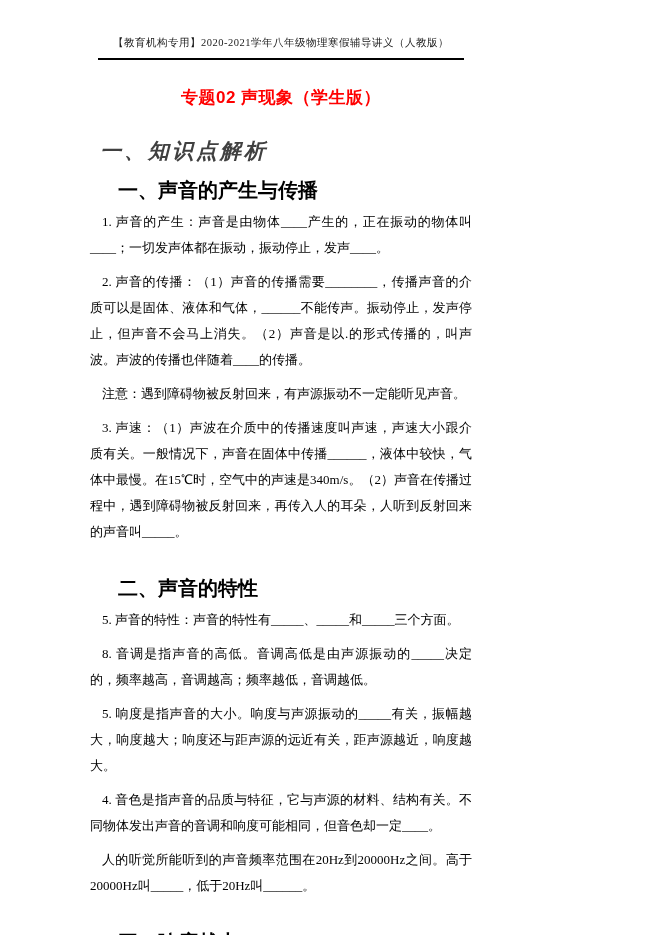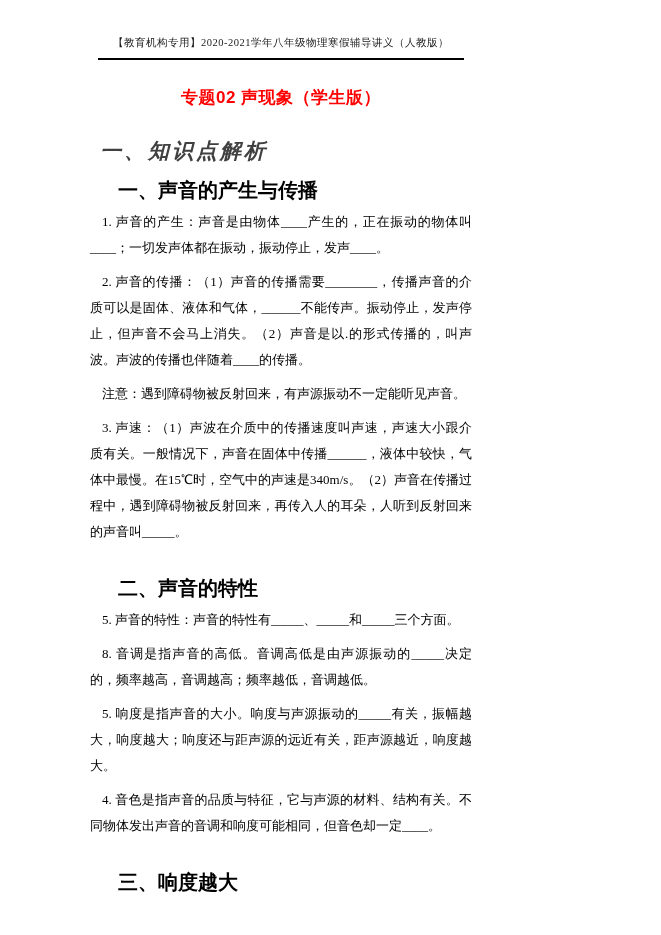--- a/index.html
+++ b/index.html
@@ -93,16 +93,17 @@
   <div class="sub-heading spaced">二、声音的特性</div>
 
   <p class="body-p">5. 声音的特性：声音的特性有_____、_____和_____三个方面。</p>
 
   <p class="body-p">8. 音调是指声音的高低。音调高低是由声源振动的_____决定的，频率越高，音调越高；频率越低，音调越低。</p>
 
   <p class="body-p">5. 响度是指声音的大小。响度与声源振动的_____有关，振幅越大，响度越大；响度还与距声源的远近有关，距声源越近，响度越大。</p>
 
   <p class="body-p">4. 音色是指声音的品质与特征，它与声源的材料、结构有关。不同物体发出声音的音调和响度可能相同，但音色却一定____。</p>
 
+  <p class="body-p">人的听觉所能听到的声音频率范围在20Hz到20000Hz之间。高于20000Hz叫_____，低于20Hz叫______。</p>
 
   <div class="sub-heading spaced">三、响度越大</div>
 
 </div>
 
 </body></html>

